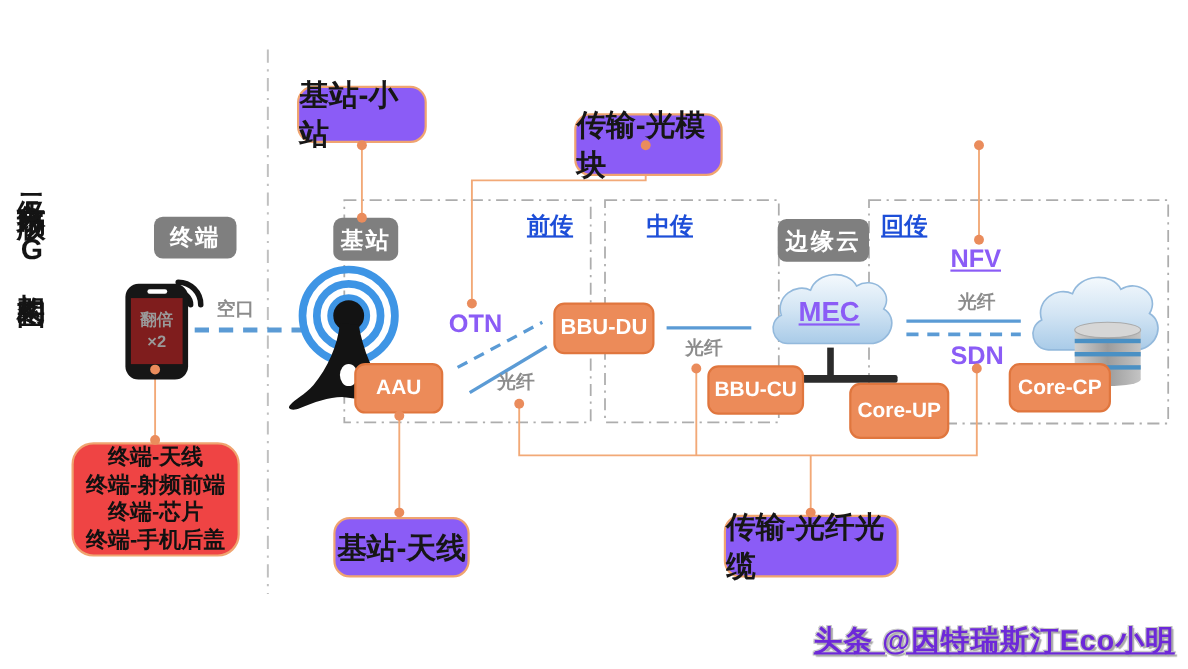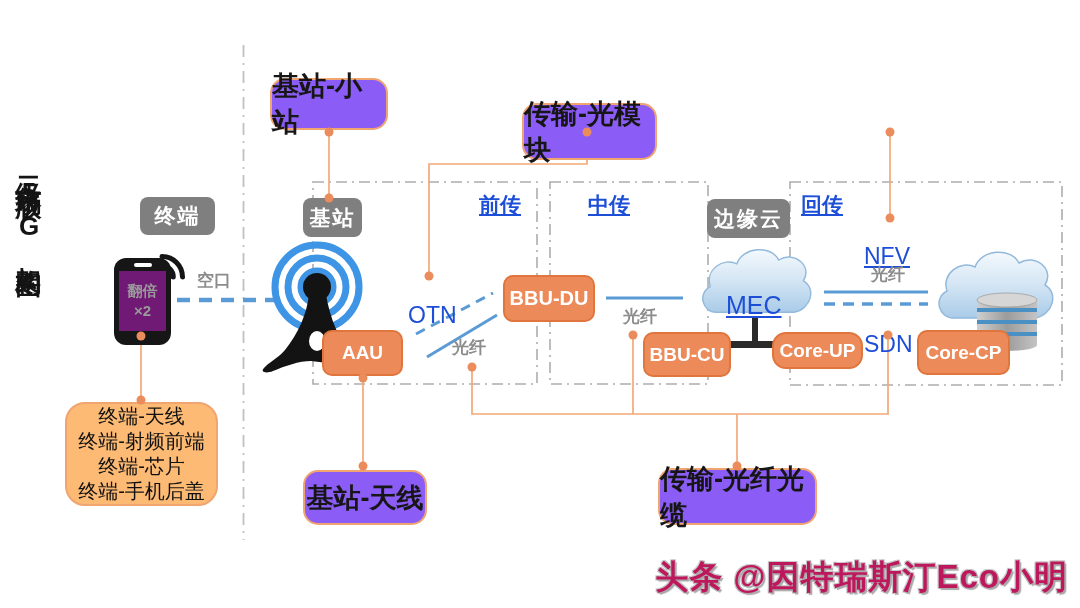--- a/index.html
+++ b/index.html
@@ -15,37 +15,37 @@
           color:#141414;letter-spacing:4px;line-height:1;}
 
   .gnode{background:#7f7f7f;color:#fff;font-weight:bold;display:flex;align-items:center;
          justify-content:center;border-radius:8px;font-size:21px;letter-spacing:2px;}
   .onode{background:#ec8b59;border:2px solid #e0763e;color:#fff;font-weight:bold;display:flex;
          align-items:center;justify-content:center;border-radius:10px;font-size:19px;box-sizing:border-box;}
   .callout{background:#8b5cf6;border:2px solid #f0a470;color:#161616;font-weight:bold;display:flex;
          align-items:center;justify-content:center;border-radius:15px;font-size:27px;box-sizing:border-box;}
   .glabel{color:#8c8c8c;font-weight:bold;font-size:17px;white-space:nowrap;}
   .rlabel{color:#1d4ed8;font-weight:bold;font-size:21px;text-decoration:underline;white-space:nowrap;}
-  .olabel{color:#1d4ed8;font-weight:normal;font-size:23px;white-space:nowrap;margin-top:21px;}
+  .olabel{color:#8b5cf6;font-weight:bold;font-size:23px;white-space:nowrap;}
   .u{text-decoration:underline;}
 
-  .term-list{background:#fdba74;border:2px solid #f0a470;border-radius:20px;color:#111;
-         font-weight:normal;font-size:20px;line-height:25px;display:flex;flex-direction:column;
+  .term-list{background:#ef4444;border:2px solid #f0a470;border-radius:20px;color:#111;
+         font-weight:bold;font-size:20px;line-height:25px;display:flex;flex-direction:column;
          align-items:center;justify-content:center;box-sizing:border-box;}
 
   .phone{position:absolute;left:114px;top:258px;width:57px;height:87px;background:#161616;border-radius:12px;}
-  .phone-screen{position:absolute;left:5px;right:5px;top:13px;bottom:14px;background:#701a75;
+  .phone-screen{position:absolute;left:5px;right:5px;top:13px;bottom:14px;background:#7f1d1d;
          display:flex;flex-direction:column;align-items:center;justify-content:center;
          color:#9a9a9a;font-weight:bold;font-size:15px;line-height:20px;}
   .phone-speaker{position:absolute;top:5px;left:50%;transform:translateX(-50%);
          width:18px;height:4px;background:#fff;border-radius:2px;}
 
-  .watermark{position:absolute;right:12px;bottom:8px;font-size:33px;font-weight:bold;
-         color:#be185d;letter-spacing:1px;
-         text-shadow:2px 2px 1px #a8a8a8, -1px -1px 0 #c9c9c9, 1px -1px 0 #bdbdbd, -1px 1px 0 #bdbdbd;}
+  .watermark{position:absolute;right:12px;bottom:8px;font-size:26px;font-weight:bold;
+         color:#6d28d9;letter-spacing:1px;
+         text-shadow:2px 2px 1px #a8a8a8, -1px -1px 0 #c9c9c9, 1px -1px 0 #bdbdbd, -1px 1px 0 #bdbdbd;text-decoration:underline;}
 </style>
 </head>
 <body>
 
 <div class="stage">
 
   <svg id="lines" class="layer">
     <defs>
       <linearGradient id="cg" x1="0" y1="0" x2="0" y2="1">
         <stop offset="0" stop-color="#f4f9fd"></stop>
@@ -156,21 +156,21 @@
     <div class="abs olabel" style="left:408px;top:281px;">OTN</div>
     <div class="abs onode" style="left:322px;top:330px;width:81px;height:46px;">AAU</div>
     <div class="abs glabel" style="left:452px;top:336px;">光纤</div>
 
     <div class="abs onode" style="left:503px;top:275px;width:92px;height:47px;font-size:20px;">BBU-DU</div>
     <div class="abs glabel" style="left:623px;top:305px;">光纤</div>
 
     <div class="abs gnode" style="left:707px;top:199px;width:83px;height:39px;">边缘云</div>
     <div class="abs olabel u" style="left:726px;top:270px;font-size:25px;">MEC</div>
     <div class="abs onode" style="left:643px;top:332px;width:88px;height:45px;">BBU-CU</div>
-    <div class="abs onode" style="left:772px;top:332px;width:91px;height:37px;border-radius:14px;">Core-UP</div>
+    <div class="abs onode" style="left:772px;top:348px;width:91px;height:51px;">Core-UP</div>
 
     <div class="abs olabel u" style="left:864px;top:222px;">NFV</div>
     <div class="abs glabel" style="left:871px;top:263px;">光纤</div>
     <div class="abs olabel" style="left:864px;top:310px;">SDN</div>
 
     <div class="abs onode" style="left:917px;top:330px;width:93px;height:45px;">Core-CP</div>
 
     <div class="abs callout" style="left:303px;top:470px;width:124px;height:55px;">基站-天线</div>
     <div class="abs callout" style="left:658px;top:468px;width:159px;height:57px;">传输-光纤光缆</div>
 

